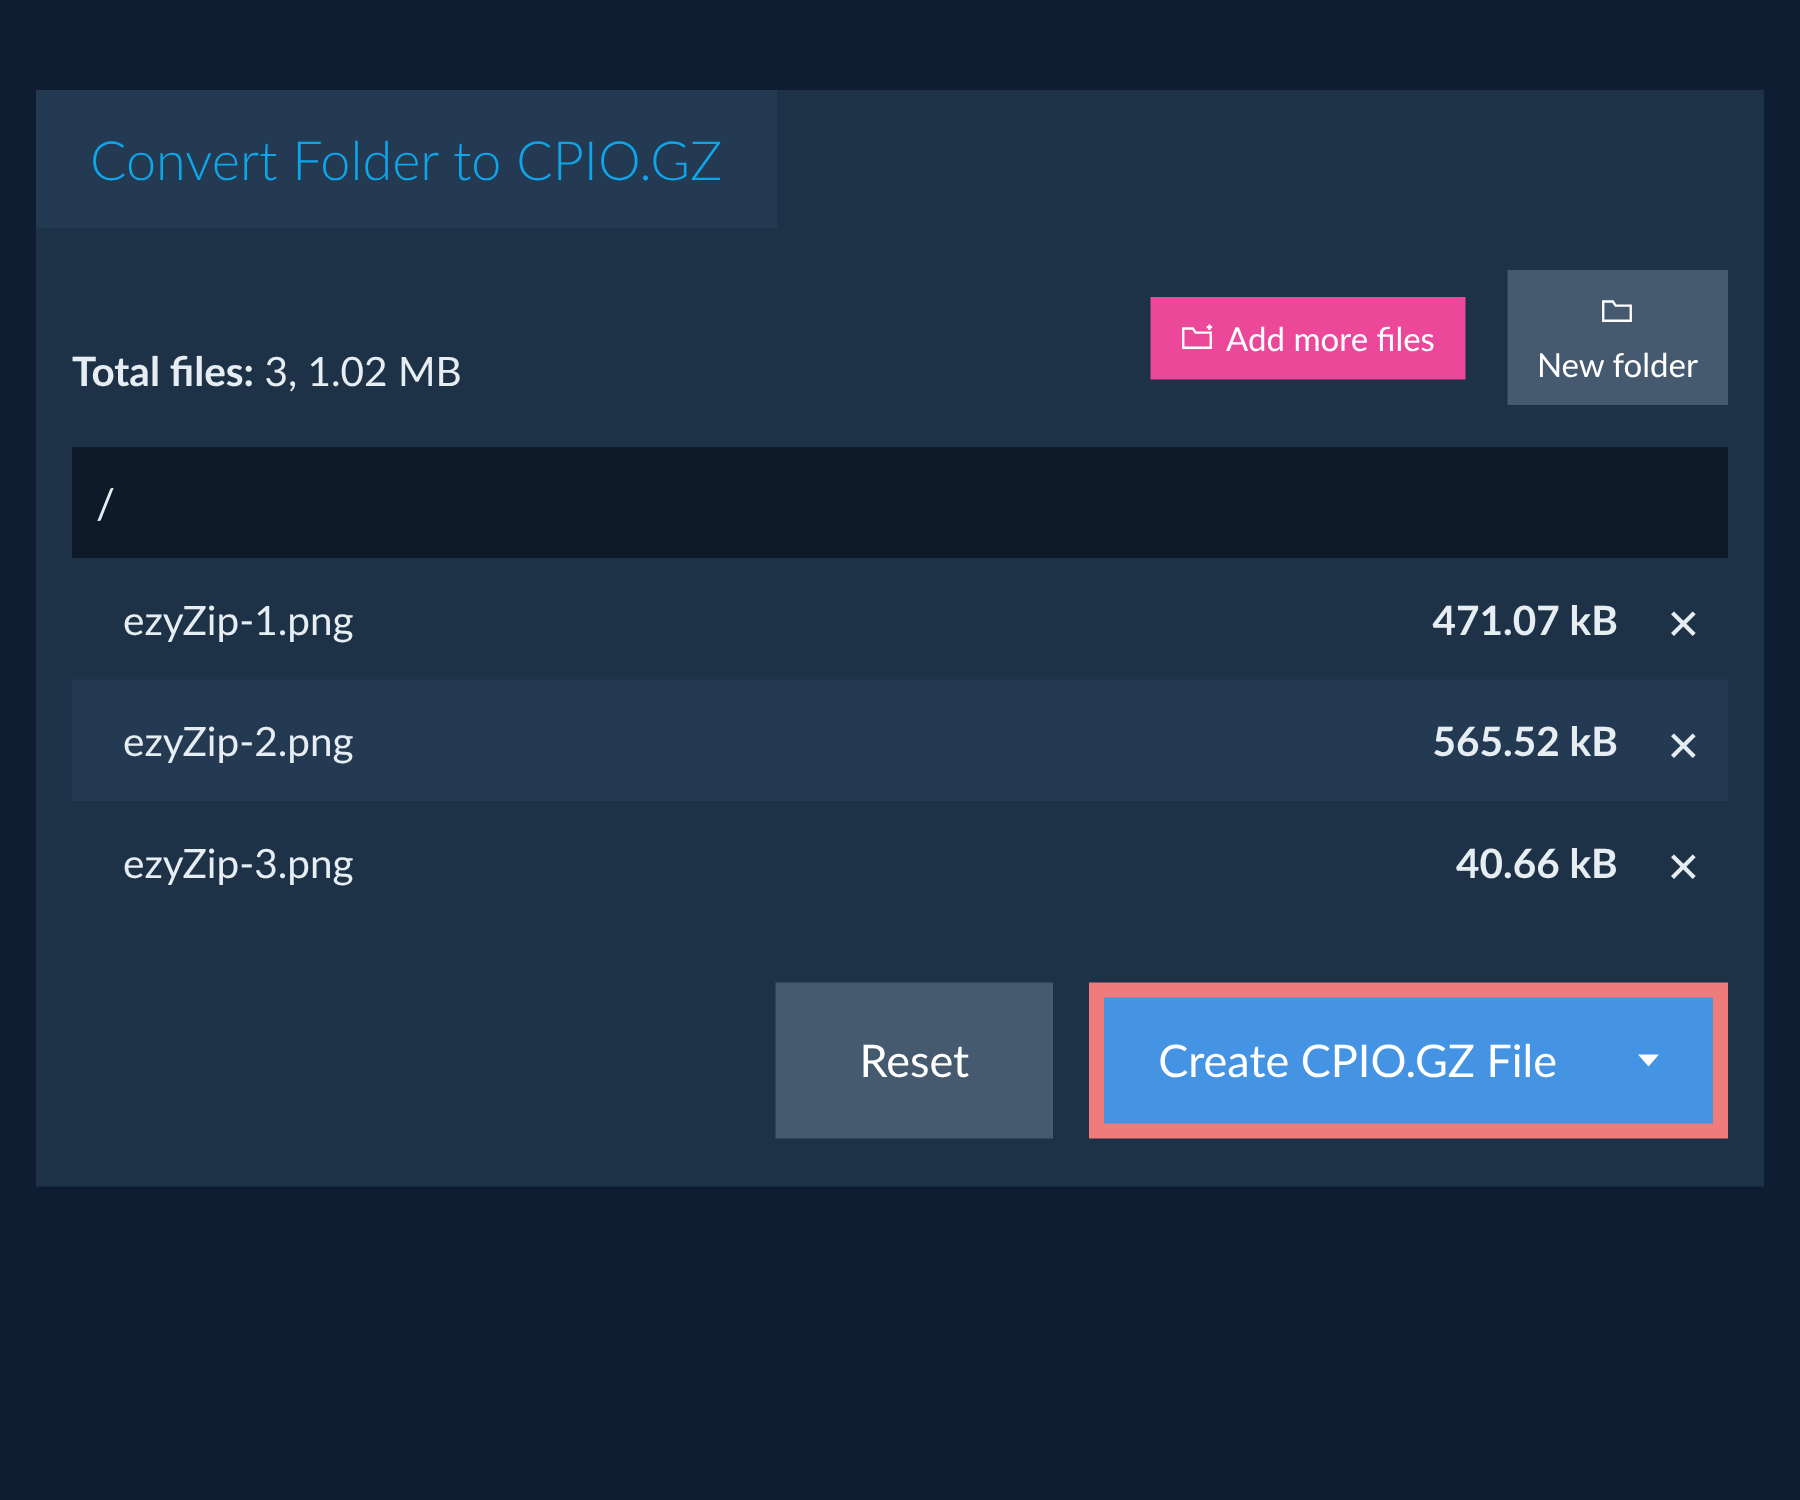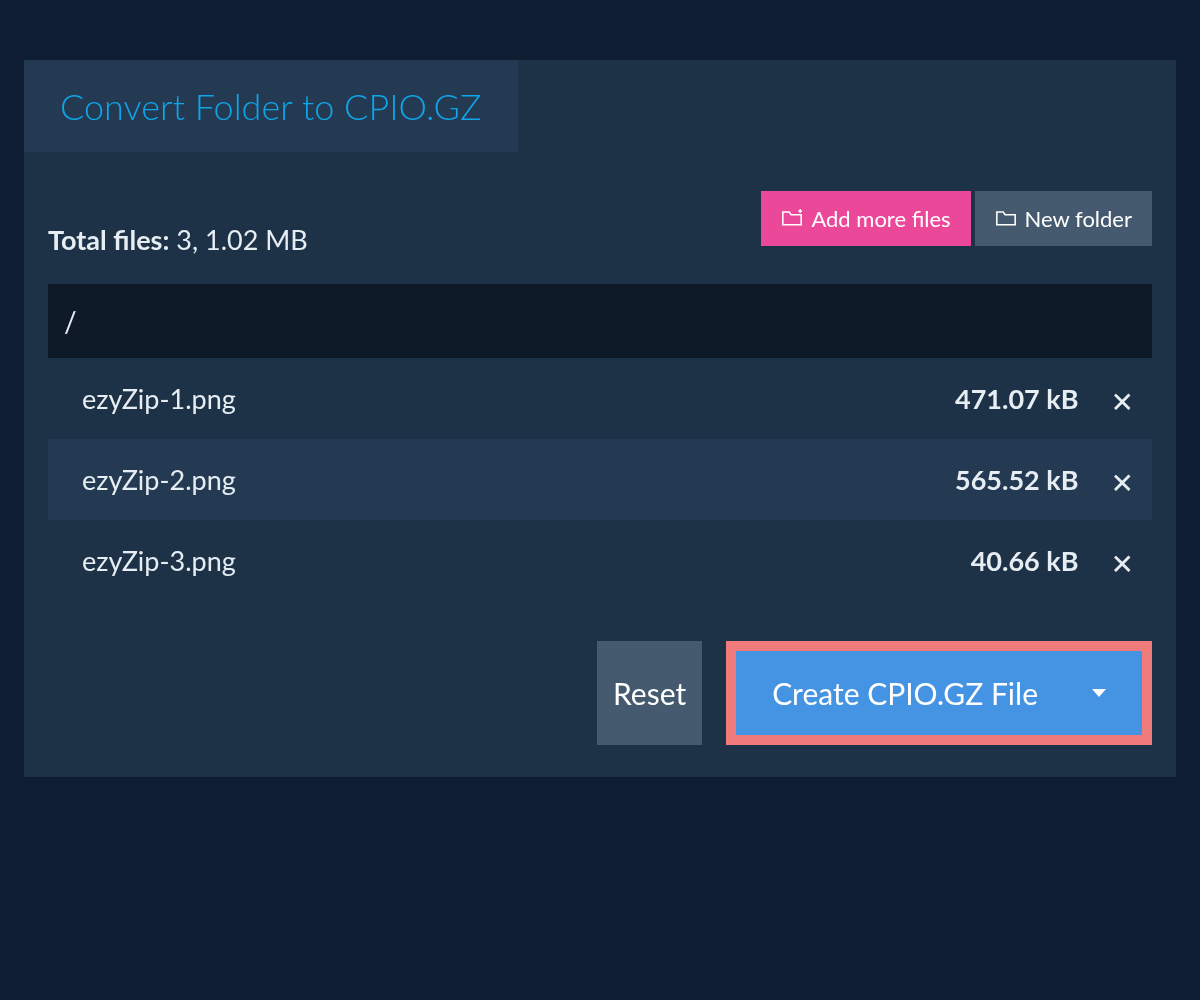--- a/index.html
+++ b/index.html
@@ -43,21 +43,21 @@
   gap: 8px;
   padding: 14px 20px;
   font-size: 22px;
   color: #fff;
   border: none;
   cursor: pointer;
   font-family: inherit;
 }
 .btn-primary { background: #ec4899; }
 .btn-secondary { background: #455a6e; }
-.btn + .btn { margin-left: 4px; }
+.btn + .btn { margin-left: 28px; flex-direction: column; }
 .icon { display: inline-block; }
 .table { width: 100%; }
 .row-header {
   background: #0f1a28;
   color: #e6edf3;
   font-size: 28px;
   padding: 20px 16px;
 }
 .row {
   display: flex;
@@ -76,21 +76,21 @@
   line-height: 1;
   color: #e6edf3;
 }
 .actions {
   display: flex;
   justify-content: flex-end;
   gap: 24px;
   margin-top: 40px;
 }
 .btn-large {
-  padding: 24px 16px;
+  padding: 24px 56px;
   font-size: 30px;
   font-weight: 400;
   color: #fff;
   border: none;
   cursor: pointer;
   font-family: inherit;
 }
 .btn-reset { background: #455a6e; }
 .create-wrap {
   background: #ef7b7b;

